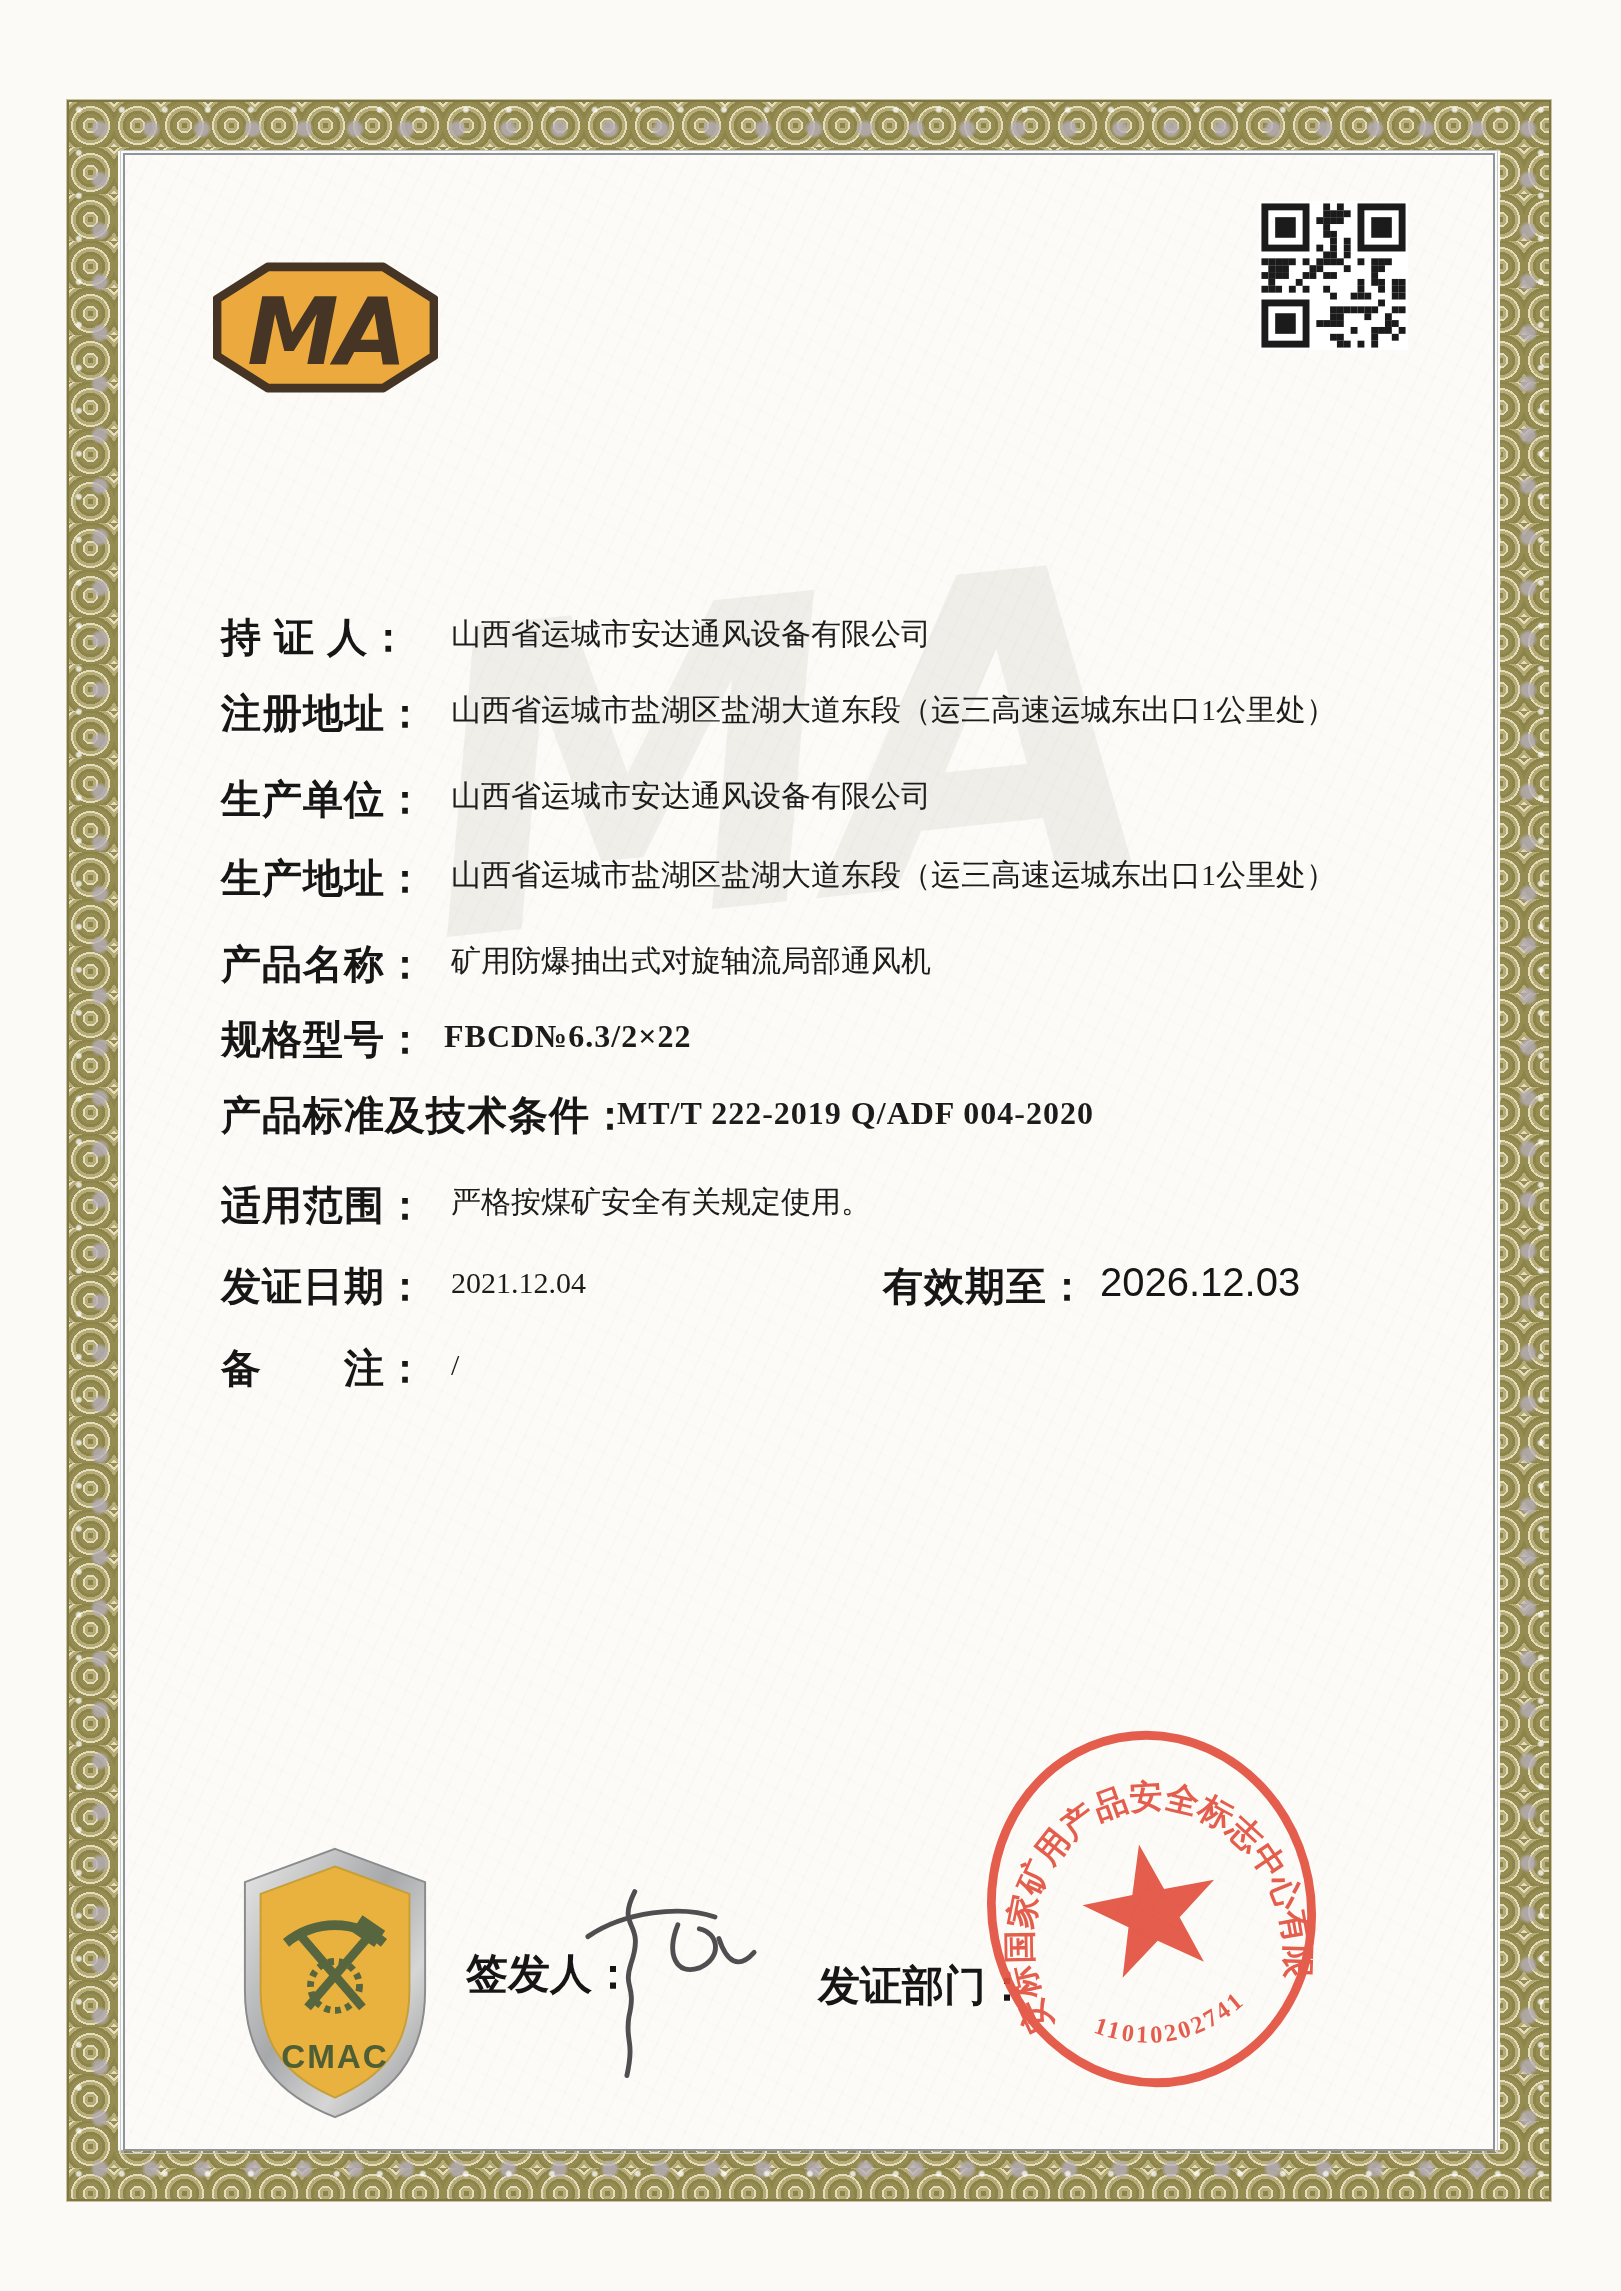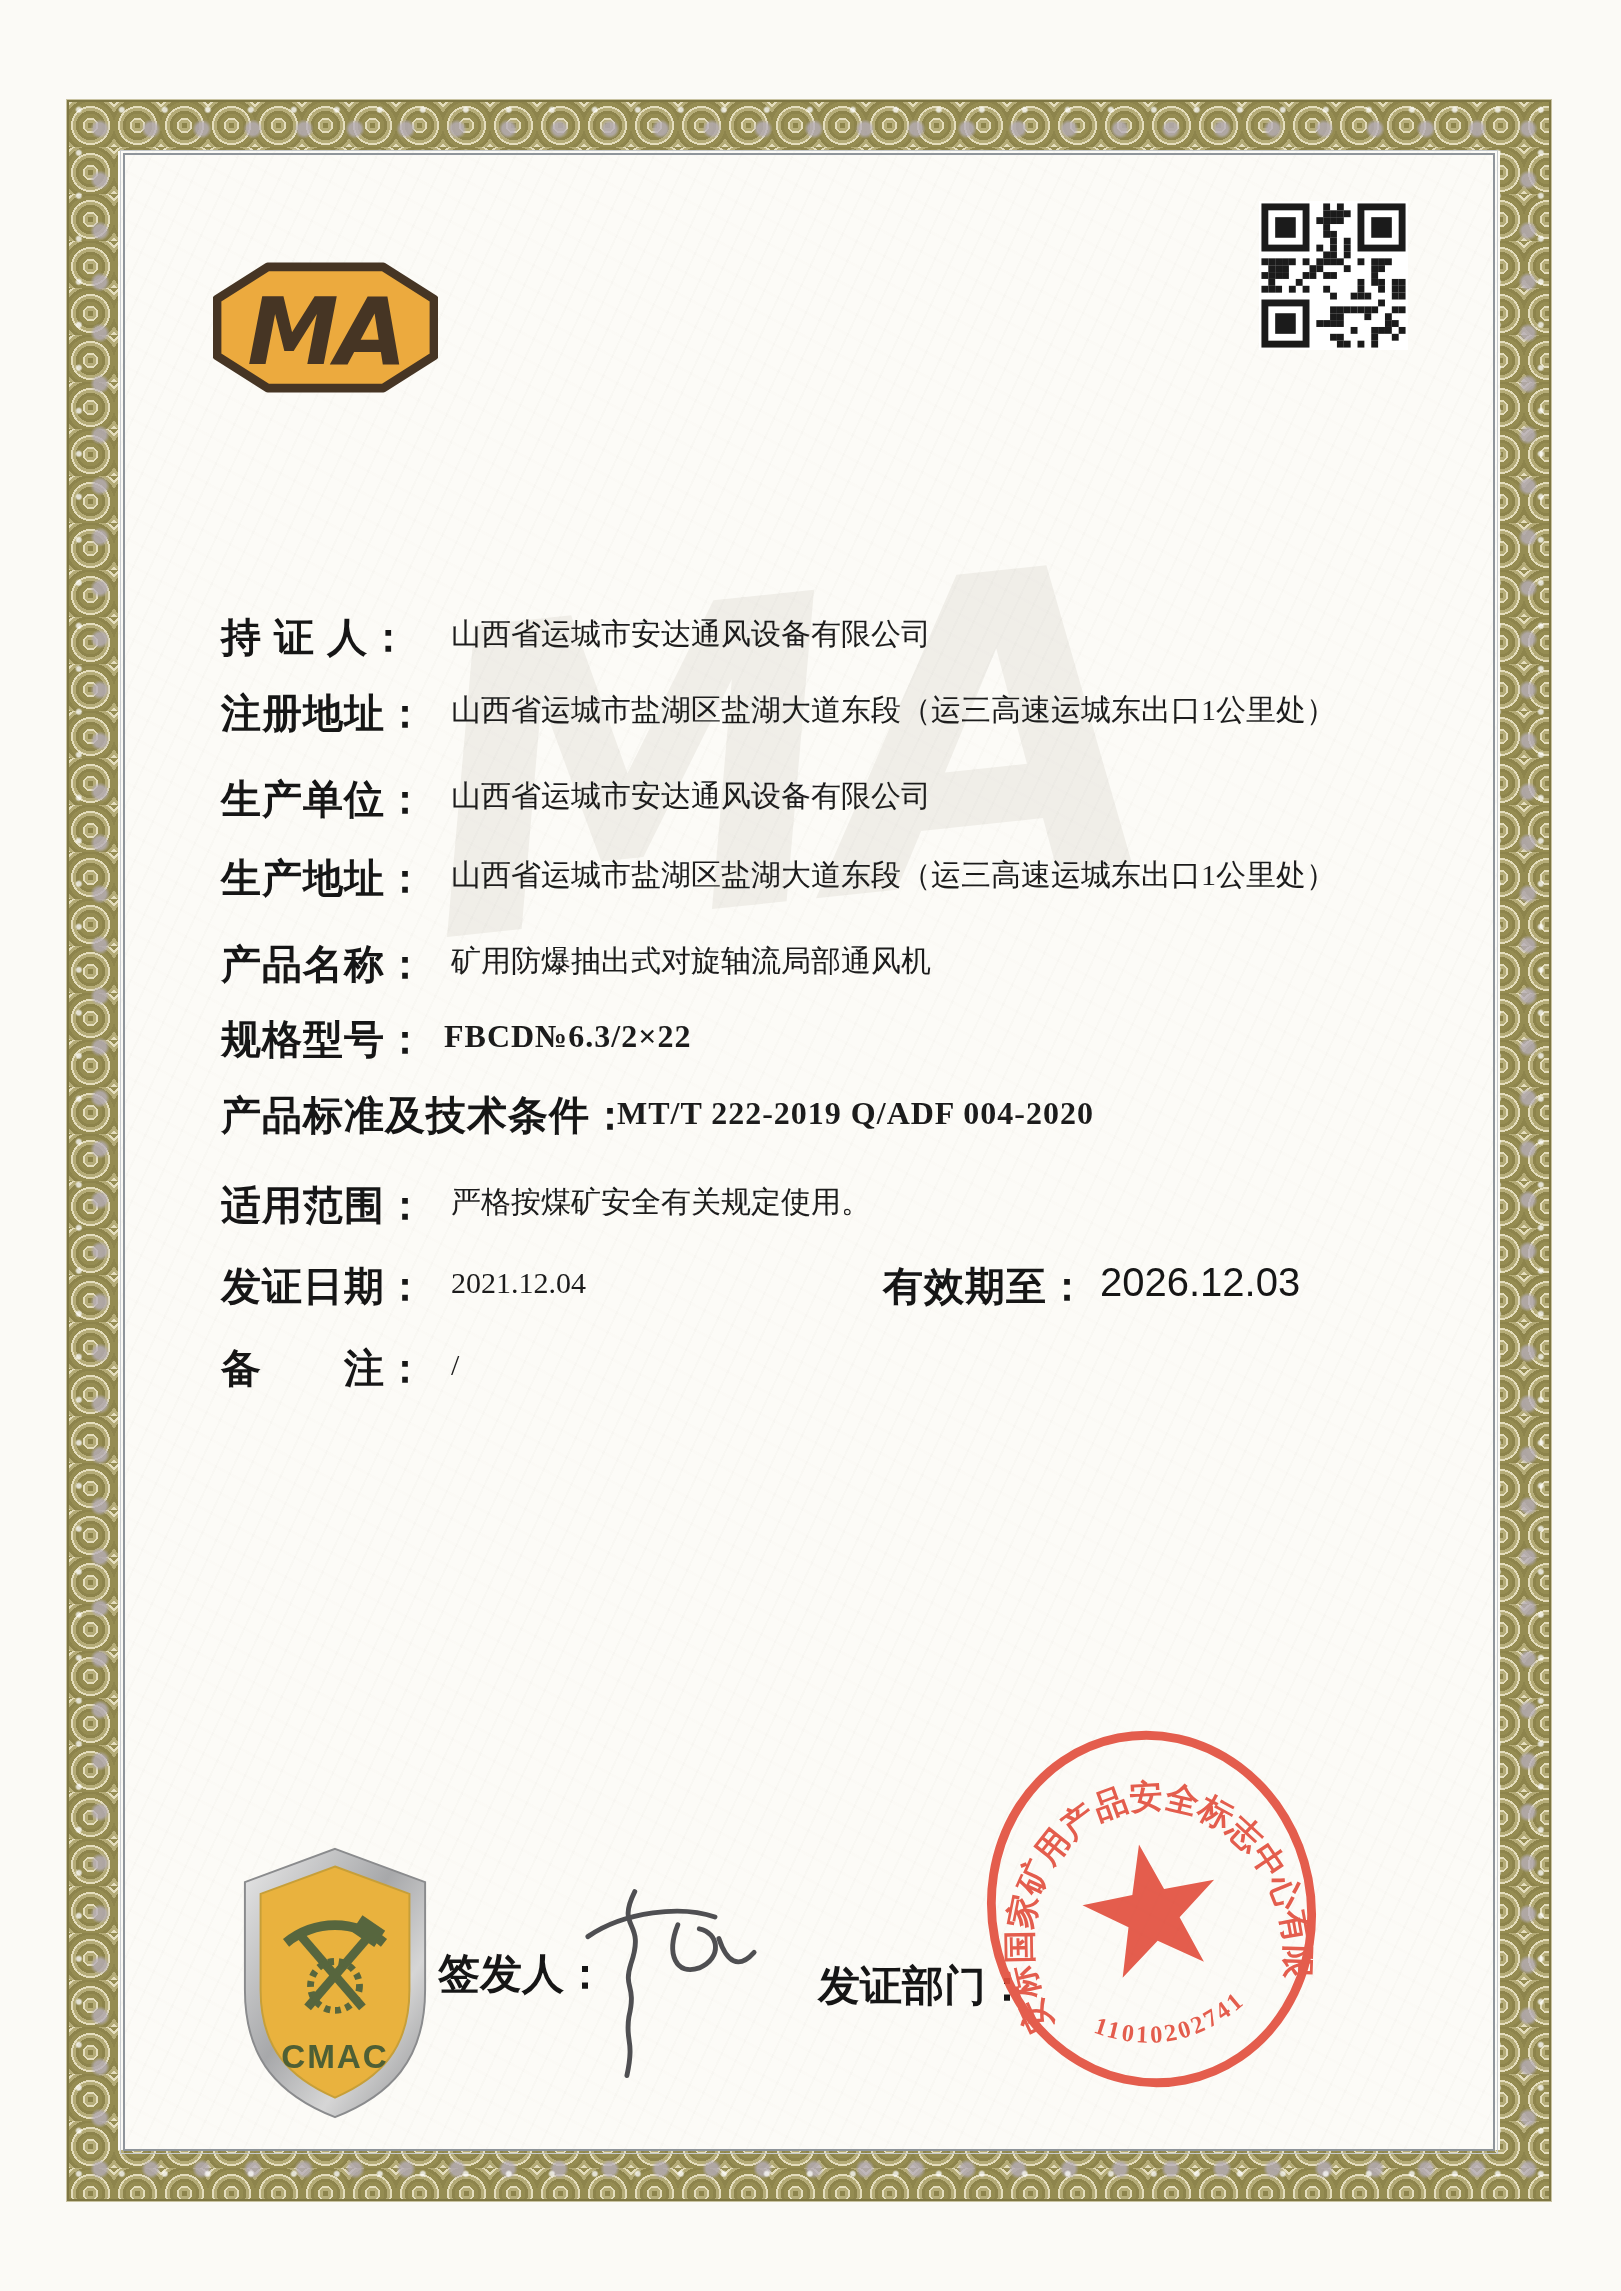--- a/index.html
+++ b/index.html
@@ -42,21 +42,21 @@
   .val.wrap{width:1000px;}
   .val.mono{font-family:Liberation Serif, serif;font-weight:700;font-size:32px;letter-spacing:1px;}
   .row.standard .val{left:396px;top:2px;}
   .row.dates .lab2{position:absolute;left:662px;top:0;font-weight:700;letter-spacing:1px;white-space:nowrap;}
   .row.dates .val2{position:absolute;left:879px;top:1px;font-family:Liberation Sans, sans-serif;font-size:40px;}
   
   .statement{position:absolute;left:188px;top:1541px;width:1272px;font-size:38px;line-height:66px;
     font-family:"Liberation Serif","DejaVu Serif",serif;text-align:justify;text-indent:2em;color:#111;}
   
   .cmac{position:absolute;left:235px;top:1841px;}
-  .signer{position:absolute;left:438px;top:1946px;font-size:42px;font-weight:700;white-space:nowrap;}
+  .signer{position:absolute;left:466px;top:1946px;font-size:42px;font-weight:700;white-space:nowrap;}
   .signature{position:absolute;left:576px;top:1874px;}
   .issuer{position:absolute;left:818px;top:1958px;font-size:42px;font-weight:700;white-space:nowrap;}
   .stamp{position:absolute;left:980px;top:1723px;transform:rotate(-11deg);opacity:.92;}
   .stamp text{font-family:"Liberation Serif","DejaVu Serif",serif;}
 </style>
 </head>
 <body>
 
 <div class="page">
 

